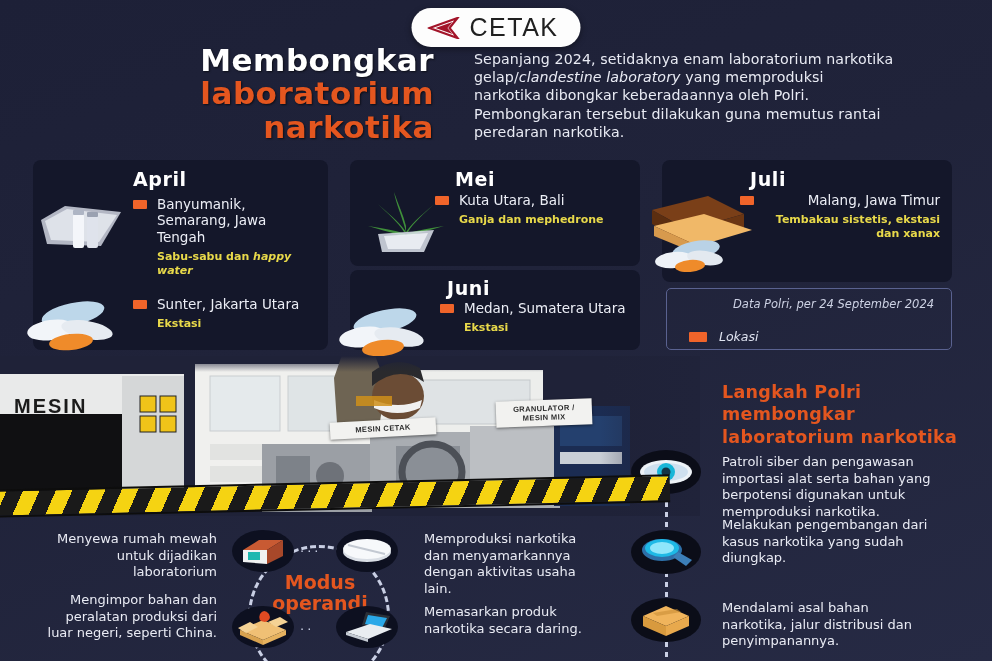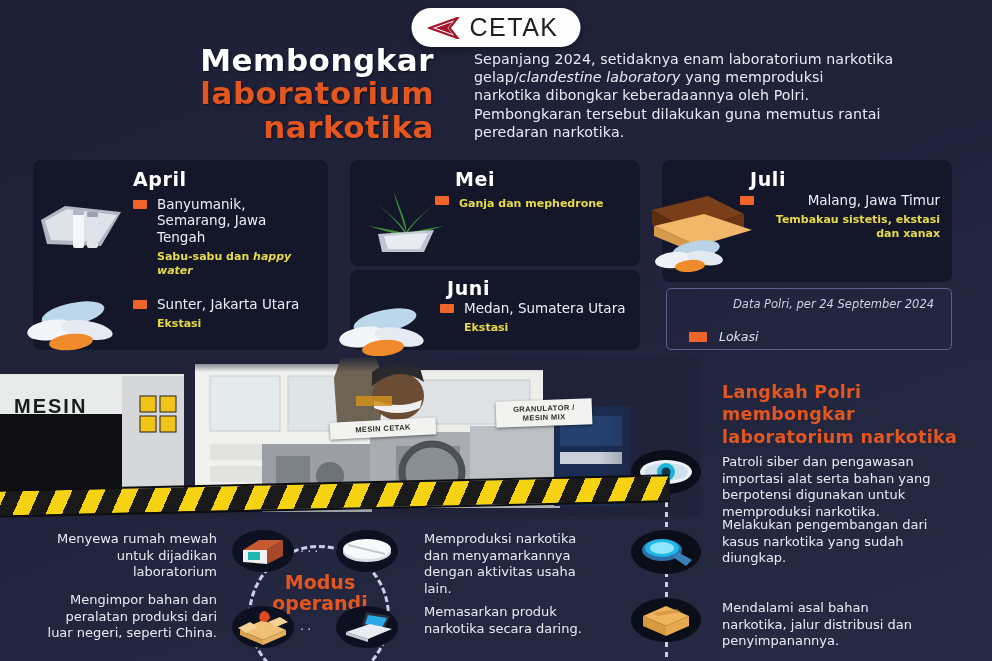--- a/index.html
+++ b/index.html
@@ -262,20 +262,21 @@
       <path d="M48 46 C40 34 28 26 20 18 C30 28 40 36 46 46Z"></path>
       <path d="M48 46 C56 34 68 26 76 18 C66 28 56 36 50 46Z"></path>
       <path d="M48 48 C36 44 22 42 10 40 C24 44 38 48 46 50Z"></path>
       <path d="M48 48 C60 44 74 42 86 40 C72 44 58 48 50 50Z"></path>
     </g>
     <polygon points="20,48 76,44 66,66 24,66" fill="#dde3ec" opacity="0.85"></polygon>
     <polygon points="26,50 70,47 62,63 30,63" fill="#f3f5f9" opacity="0.8"></polygon>
   </svg>
   <div class="entry" style="left:435px; top:192px; width:190px;">
     <span class="bullet"></span>
+    <div class="entry-text">Kuta Utara, Bali</div>
     <div class="entry-drug">Ganja dan mephedrone</div>
   </div>
 
   <div class="card card-juni"></div>
   <div class="month" style="left:447px; top:277px;">Juni</div>
   <svg style="position:absolute;left:335px;top:305px;" width="100" height="52" viewBox="0 0 100 52">
     <ellipse cx="50" cy="16" rx="32" ry="11" fill="#bdd7ea" transform="rotate(-12 50 16)"></ellipse>
     <ellipse cx="28" cy="32" rx="24" ry="10" fill="#f2f5f9" transform="rotate(-8 28 32)"></ellipse>
     <ellipse cx="64" cy="32" rx="25" ry="9" fill="#e6ebf1" transform="rotate(10 64 32)"></ellipse>
     <ellipse cx="48" cy="43" rx="21" ry="8" fill="#ef8b2a" transform="rotate(-6 48 43)"></ellipse>

